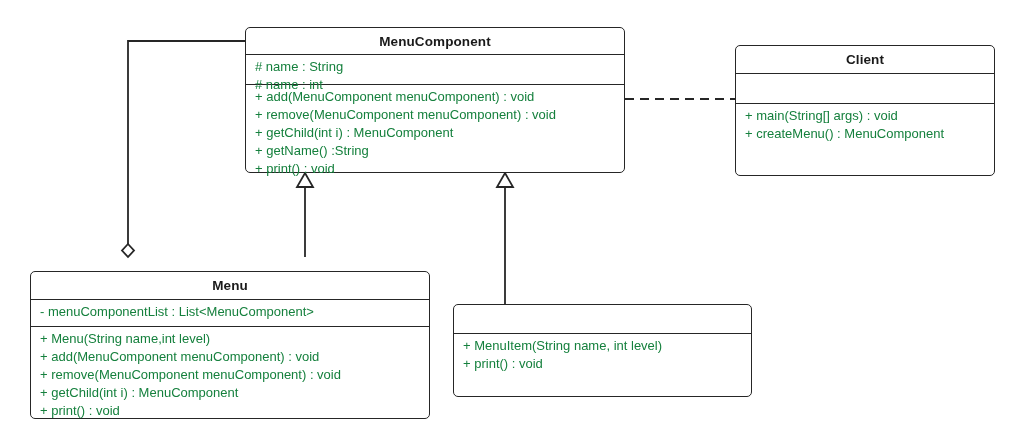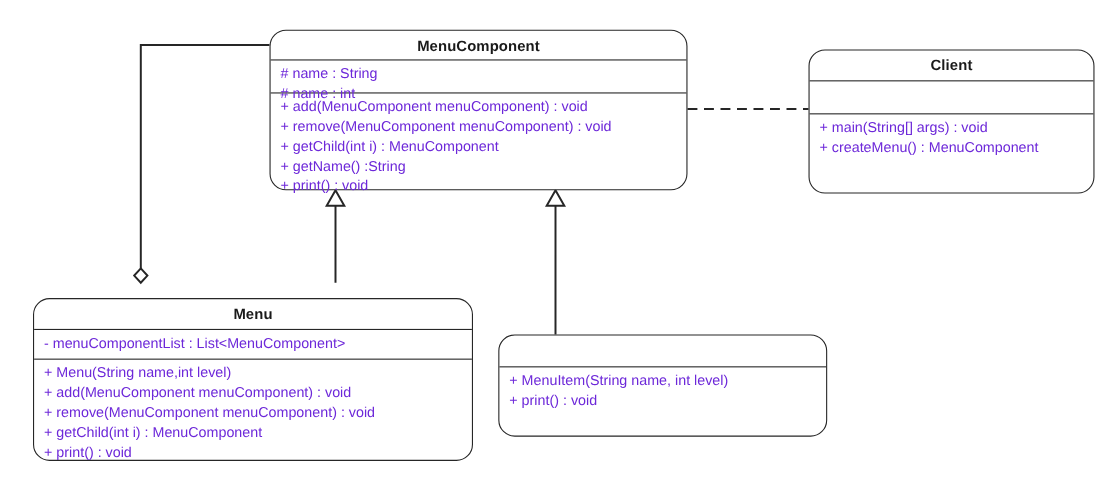--- a/index.html
+++ b/index.html
@@ -25,21 +25,21 @@
     top: 0;
     width: 1018px;
     height: 438px;
     pointer-events: none;
   }
   .uml-class {
     position: absolute;
     box-sizing: border-box;
     background: #ffffff;
     border: 1.6px solid #262626;
-    border-radius: 15px;
+    border-radius: 5px;
     z-index: 2;
   }
   .class-name-band {
     box-sizing: border-box;
     text-align: center;
     font-weight: bold;
     font-size: 13.5px;
     letter-spacing: 0.1px;
     border-bottom: 1.6px solid #262626;
     display: flex;
@@ -52,21 +52,21 @@
     padding: 3px 8px 3px 9px;
   }
   .class-method-band {
     box-sizing: border-box;
     padding: 3px 8px 3px 9px;
   }
   .member-row {
     font-size: 13px;
     line-height: 18px;
     white-space: nowrap;
-    color: #6d28d9;
+    color: #15803d;
   }
 
   
   #class-menucomponent { left: 245px; top: 27px;  width: 380px; height: 146px; }
   #class-menucomponent .class-name-band   { height: 27px; }
   #class-menucomponent .class-attr-band   { height: 30px; }
   #class-menucomponent .class-method-band { height: 86px; }
 
   #class-client { left: 735px; top: 45px; width: 260px; height: 131px; }
   #class-client .class-name-band   { height: 28px; }

